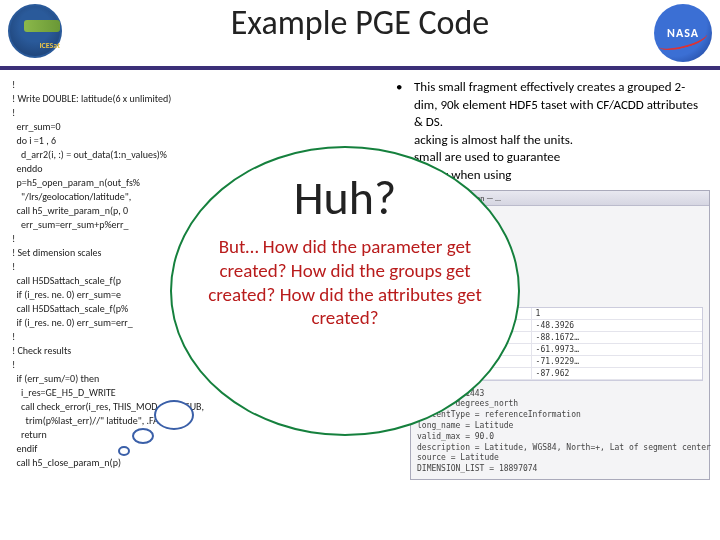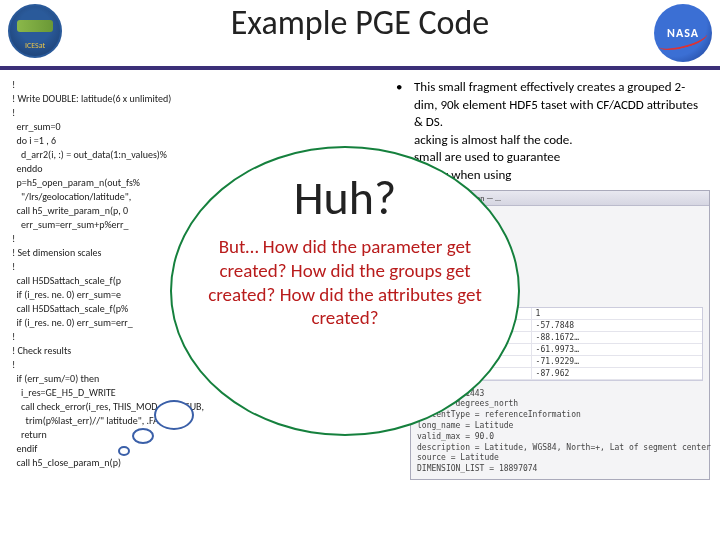--- a/index.html
+++ b/index.html
@@ -16,22 +16,22 @@
     height: 70px;
     border-bottom: 4px solid #3b2f78;
   }
   .logo-left {
     position: absolute;
     left: 8px; top: 4px;
     width: 54px; height: 54px;
     border-radius: 50%;
     background: radial-gradient(circle at 50% 40%, #2a5a9a 40%, #1a3a6a 100%);
     border: 2px solid #2a5a9a;
-    display: flex; align-items: center; justify-content: center;
-    color: #e8c44a; font-size: 8px; font-weight: normal;
+    display: flex; align-items: center; justify-content: flex-end;
+    color: #e8c44a; font-size: 8px; font-weight: bold;
   }
   .logo-left::before {
     content: "";
     position: absolute;
     width: 36px; height: 12px;
     background: linear-gradient(90deg,#8bb84a,#6a9836);
     border-radius: 3px;
     top: 14px;
   }
   .logo-left span { position: relative; top: 14px; }
@@ -213,37 +213,37 @@
   endif
   call h5_close_param_n(p)</div>
 
   <div class="bullets">
     <div class="row">
       <div class="dot">•</div>
       <div>
         <span>This small fragment effectively creates a </span>
         <span>grouped 2-dim, 90k element HDF5 </span>
         <span>taset with CF/ACDD attributes &amp; DS.</span><br>
-        <b>acking</b><span> is almost half the code.</span><br>
+        <b>acking</b><span> is almost half the units.</span><br>
         <b>small</b><span> are used to guarantee</span><br>
         <span>emory when using</span>
       </div>
     </div>
   </div>
 
   <div class="panel">
     <div class="ptitle">— /PCE1/geolocation — …</div>
     <div class="tbl" id="tbl">
         <div>
           <span>1</span>
           <span>1</span>
         </div>
         <div>
           <span>-87.5834</span>
-          <span>-57.7848</span>
+          <span>-48.3926</span>
         </div>
         <div>
           <span>-88.1672</span>
           <span>-88.1672…</span>
         </div>
         <div>
           <span>-87.9649…</span>
           <span>-61.9973…</span>
         </div>
         <div>

